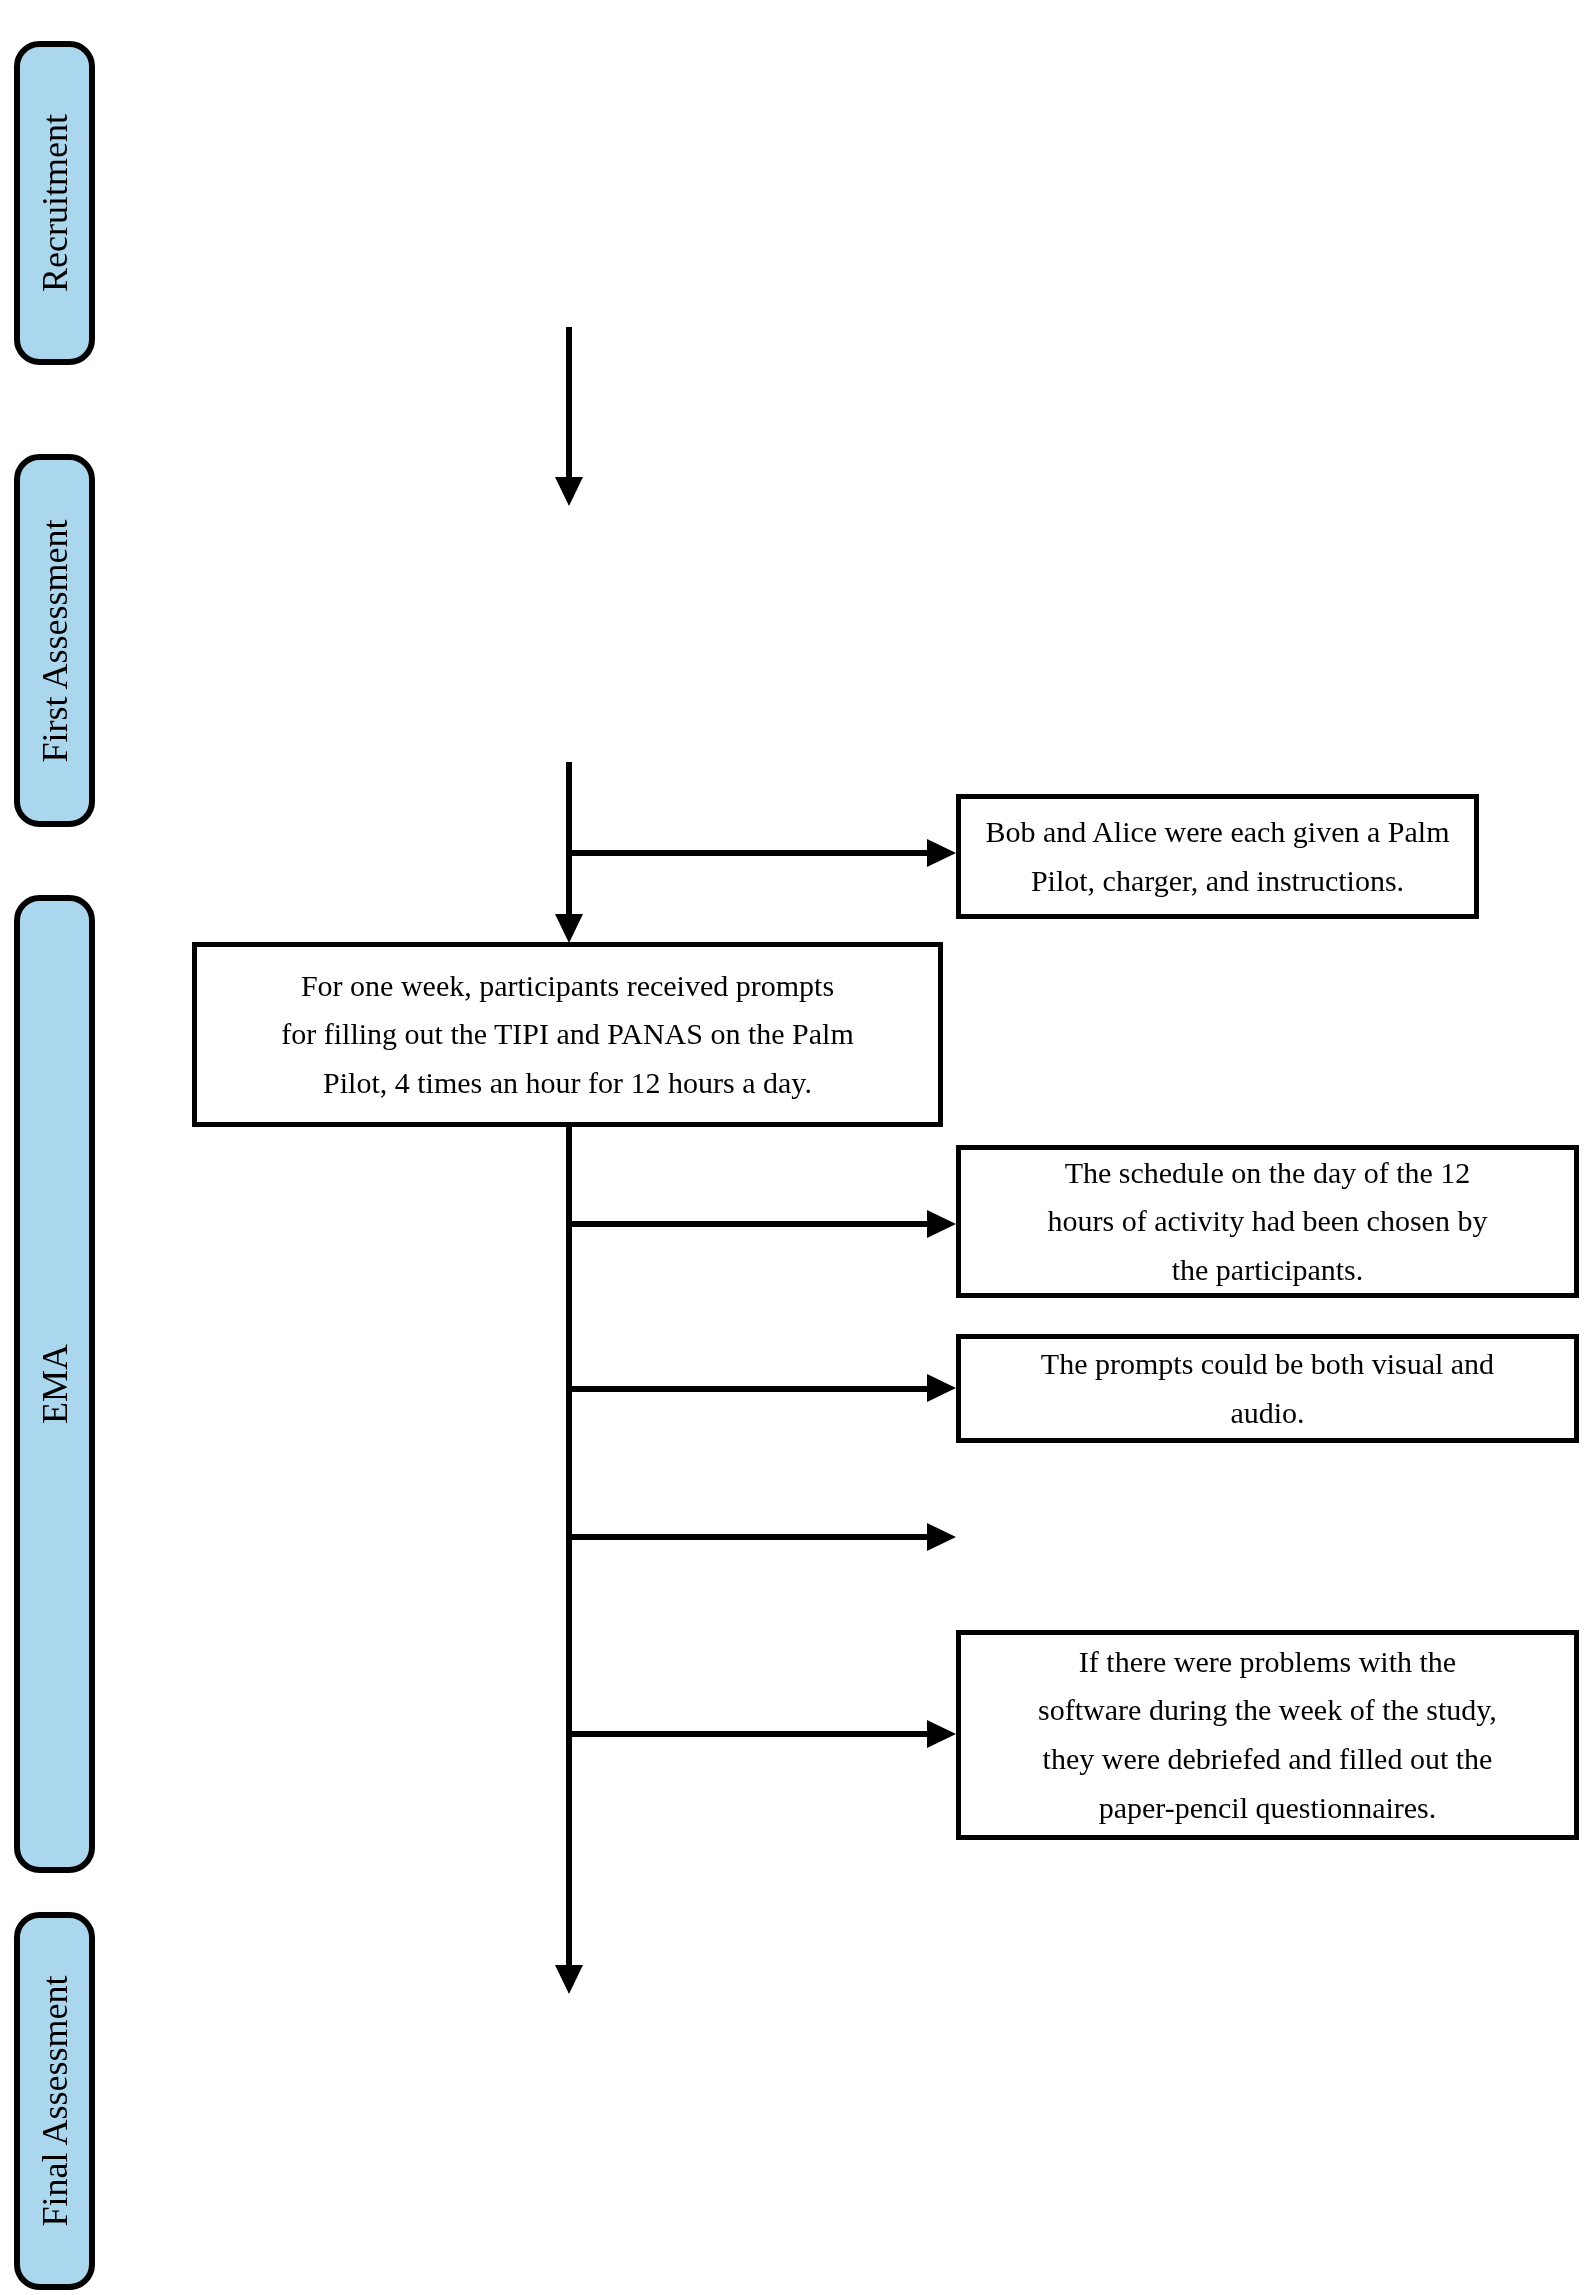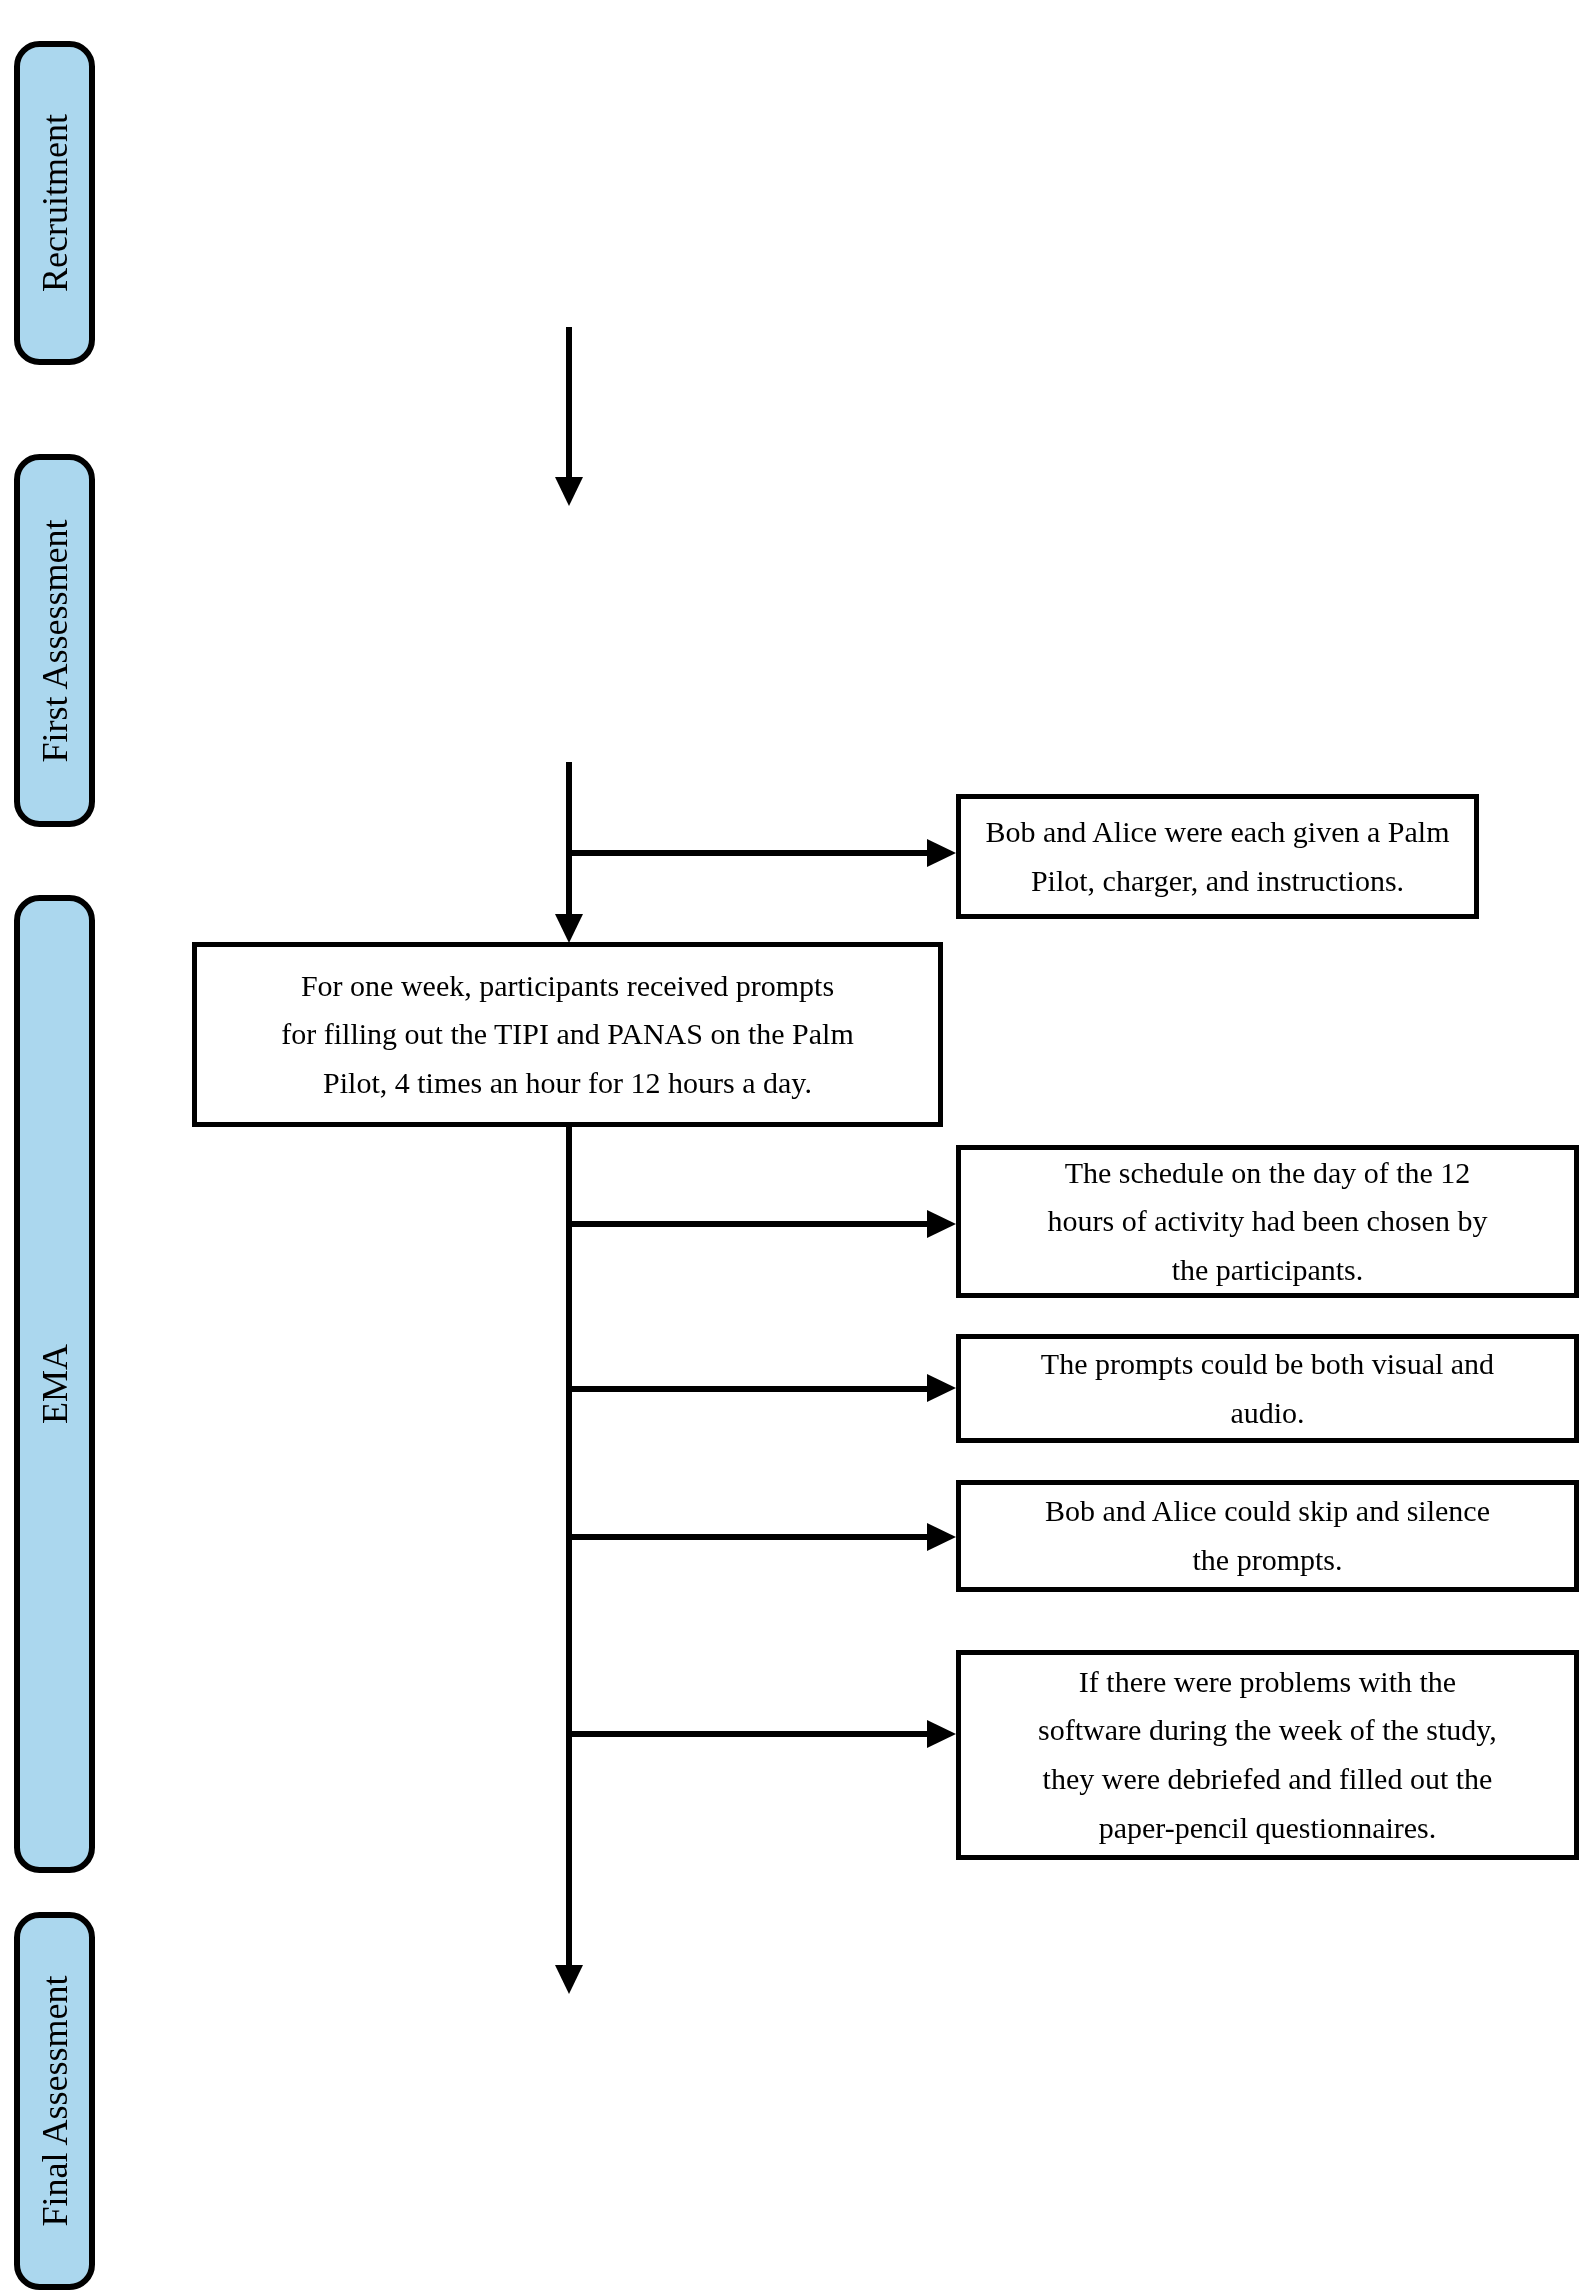--- a/index.html
+++ b/index.html
@@ -62,21 +62,21 @@
   }
   #main-box-1 { left: 230px;  top: 44px;   width: 686px; height: 283px; }
   #main-box-2 { left: 255px;  top: 503px; width: 628px; height: 258px; }
   #main-box-3 { left: 192px;  top: 942px; width: 751px; height: 185px; }
   #main-box-4 { left: 230px;  top: 1993px; width: 686px; height: 235px; }
 
   #side-box-1 { left: 956px; top: 794px; width: 523px; height: 125px; }
   #side-box-2 { left: 956px; top: 1145px; width: 623px; height: 153px; }
   #side-box-3 { left: 956px; top: 1334px; width: 623px; height: 109px; }
   #side-box-4 { left: 956px; top: 1480px; width: 623px; height: 112px; }
-  #side-box-5 { left: 956px; top: 1630px; width: 623px; height: 210px; margin-top: 20px; }
+  #side-box-5 { left: 956px; top: 1630px; width: 623px; height: 210px; }
 
   
   .varrow {
     position: absolute;
     width: 5.6px;
     background: #000;
   }
   .harrow {
     position: absolute;
     height: 5.6px;
@@ -136,22 +136,20 @@
 for filling out the TIPI and PANAS on the Palm
 Pilot, 4 times an hour for 12 hours a day.</div>
 
   <div class="fbox" id="side-box-1">Bob and Alice were each given a Palm
 Pilot, charger, and instructions.</div>
   <div class="fbox" id="side-box-2">The schedule on the day of the 12
 hours of activity had been chosen by
 the participants.</div>
   <div class="fbox" id="side-box-3">The prompts could be both visual and
 audio.</div>
-  <div class="fbox" id="side-box-4">Bob and Alice could skip and silence
-the prompts.</div>
   <div class="fbox" id="side-box-5">If there were problems with the
 software during the week of the study,
 they were debriefed and filled out the
 paper-pencil questionnaires.</div>
 
   <div class="varrow" id="varrow-1"></div>
   <div class="head-down" id="vhead-1"></div>
   <div class="varrow" id="varrow-2"></div>
   <div class="head-down" id="vhead-2"></div>
   <div class="varrow" id="varrow-3"></div>

